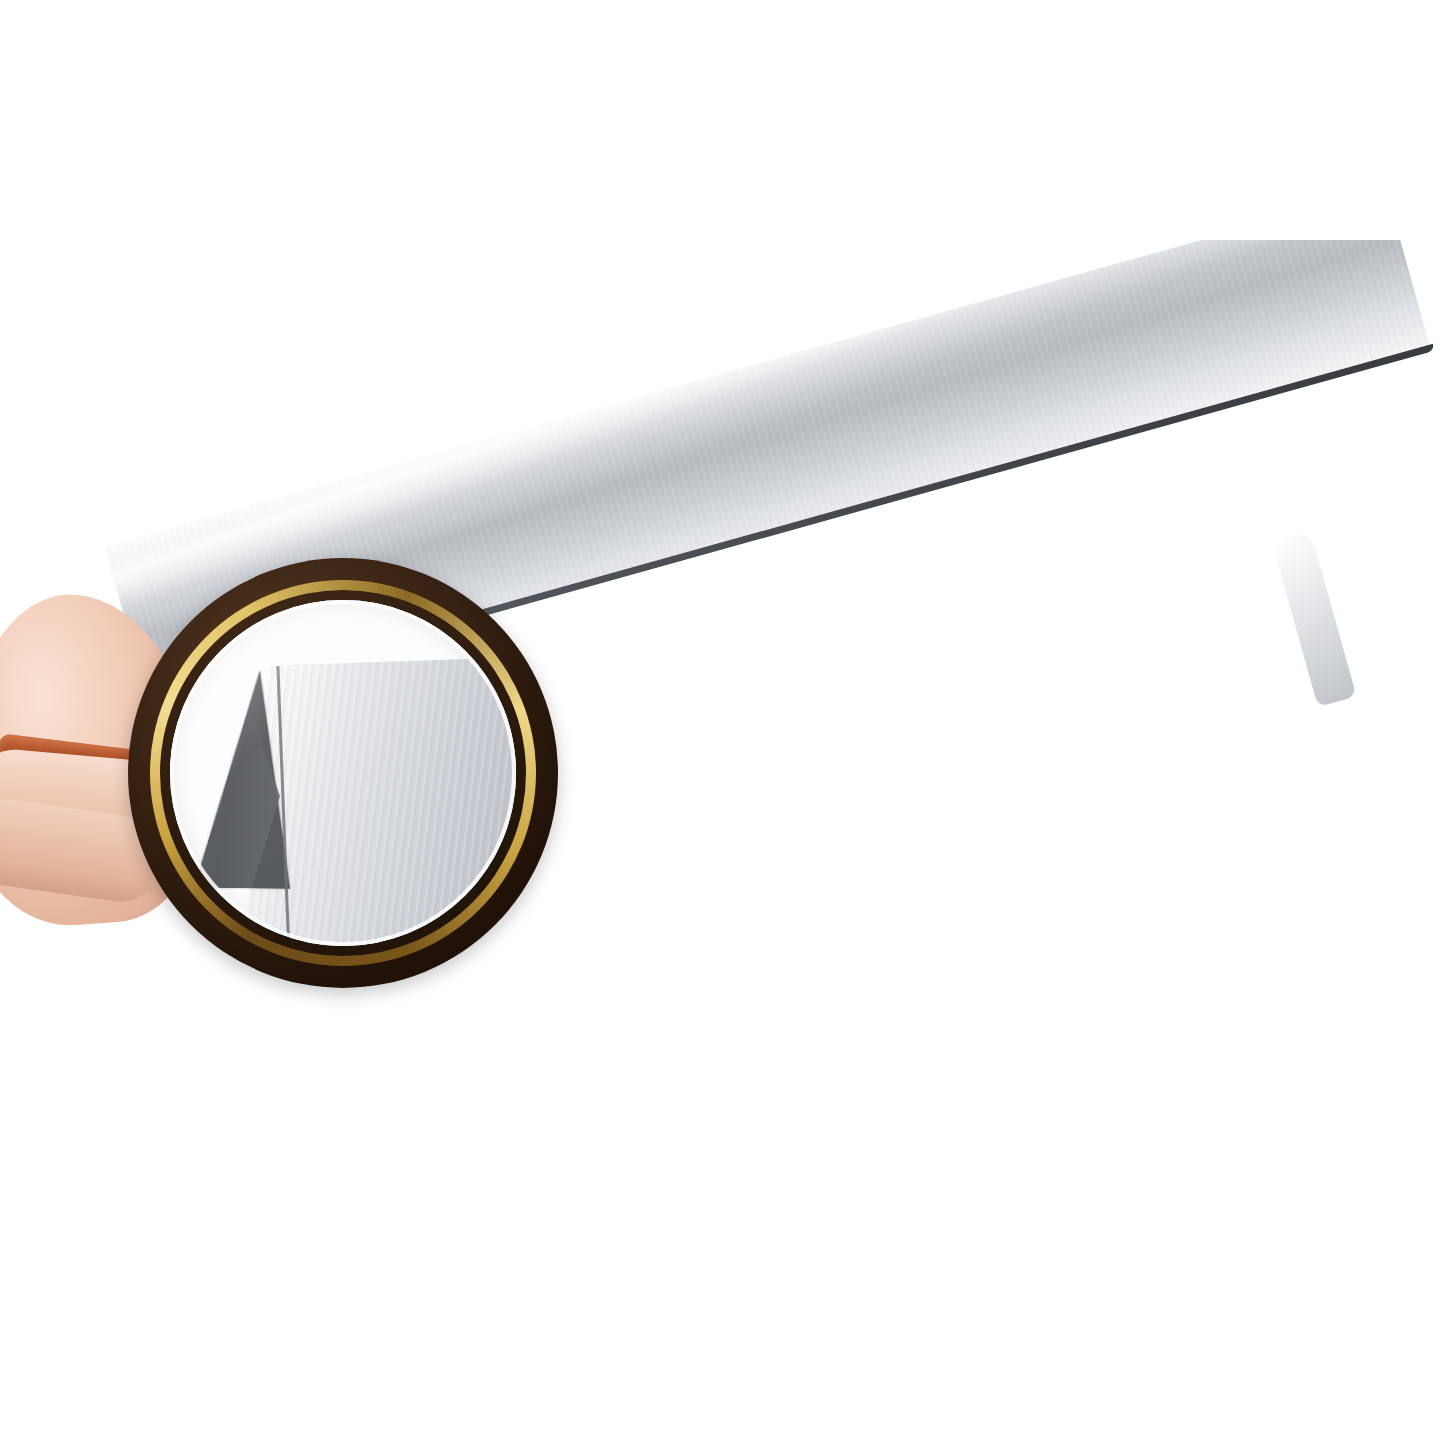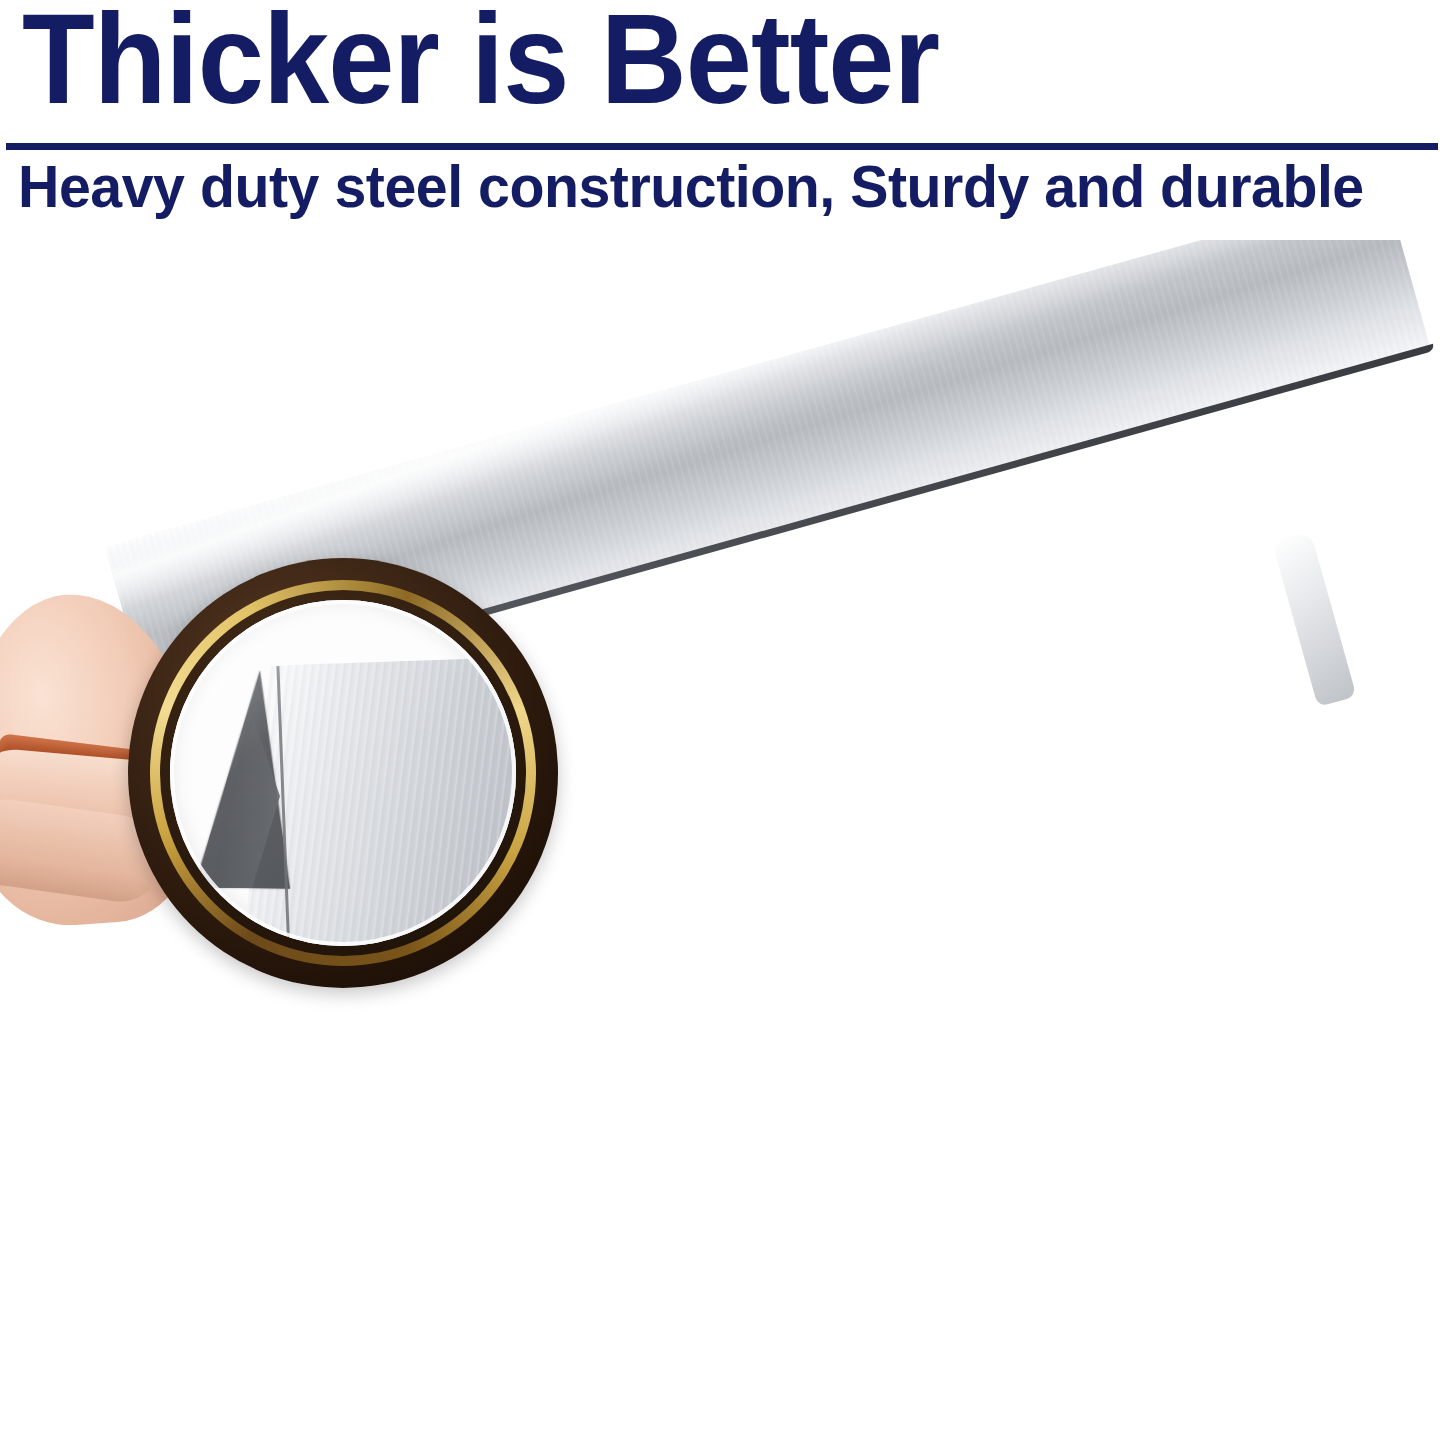--- a/index.html
+++ b/index.html
@@ -213,25 +213,20 @@
   }
 
   
   .compare{position:absolute;left:0;top:1040px;width:1445px;height:400px;}
 </style>
 </head>
 <body>
 
 <div class="page">
 
-  <div class="header">
-    <div class="title">Thicker is Better</div>
-    <div class="header-rule"></div>
-    <div class="subtitle">Heavy duty steel construction, Sturdy and durable</div>
-  </div>
 
   <div class="photo">
     <div class="bar-wrap">
       <div class="bar-top"></div>
       <div class="bar-brush"></div>
       <div class="bar-hl"></div>
       <div class="bar-cap"></div>
       <div class="bar-edge"></div>
     </div>
 

